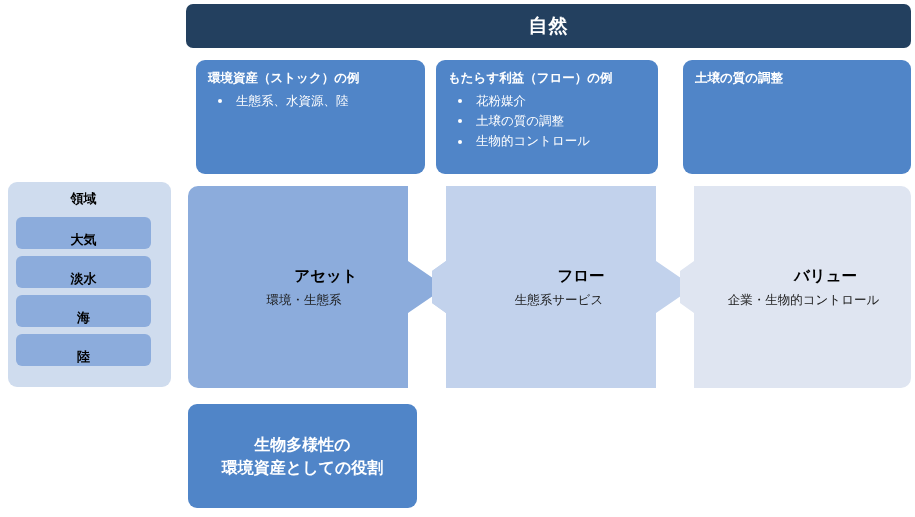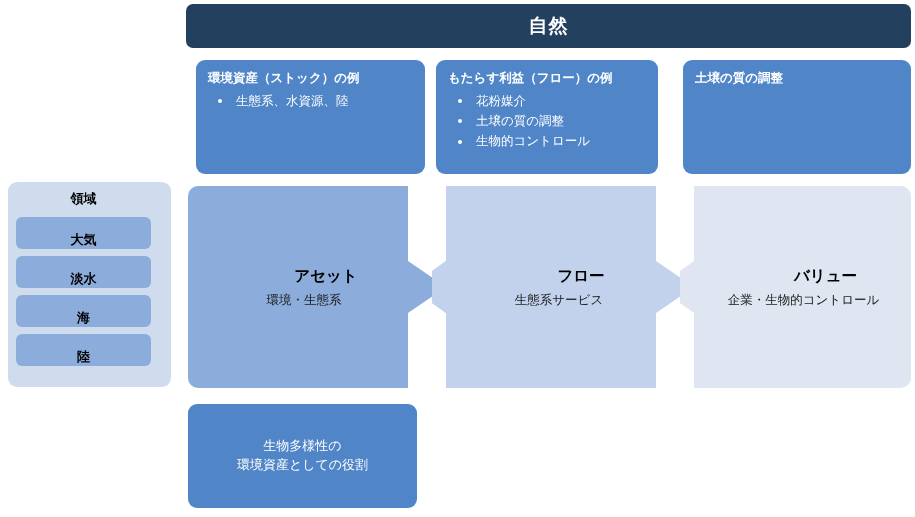--- a/index.html
+++ b/index.html
@@ -165,22 +165,22 @@
     height: 104px;
     background: #5085c8;
     border-radius: 9px;
     display: flex;
     align-items: center;
     justify-content: center;
     text-align: center;
   }
   .bottom-card-text {
     color: #ffffff;
-    font-size: 13px;
-    font-weight: normal;
+    font-size: 16px;
+    font-weight: bold;
     line-height: 1.45;
     white-space: pre-line;
   }
 </style>
 </head>
 <body>
 
 <div id="canvas">
 
   <div class="banner">

